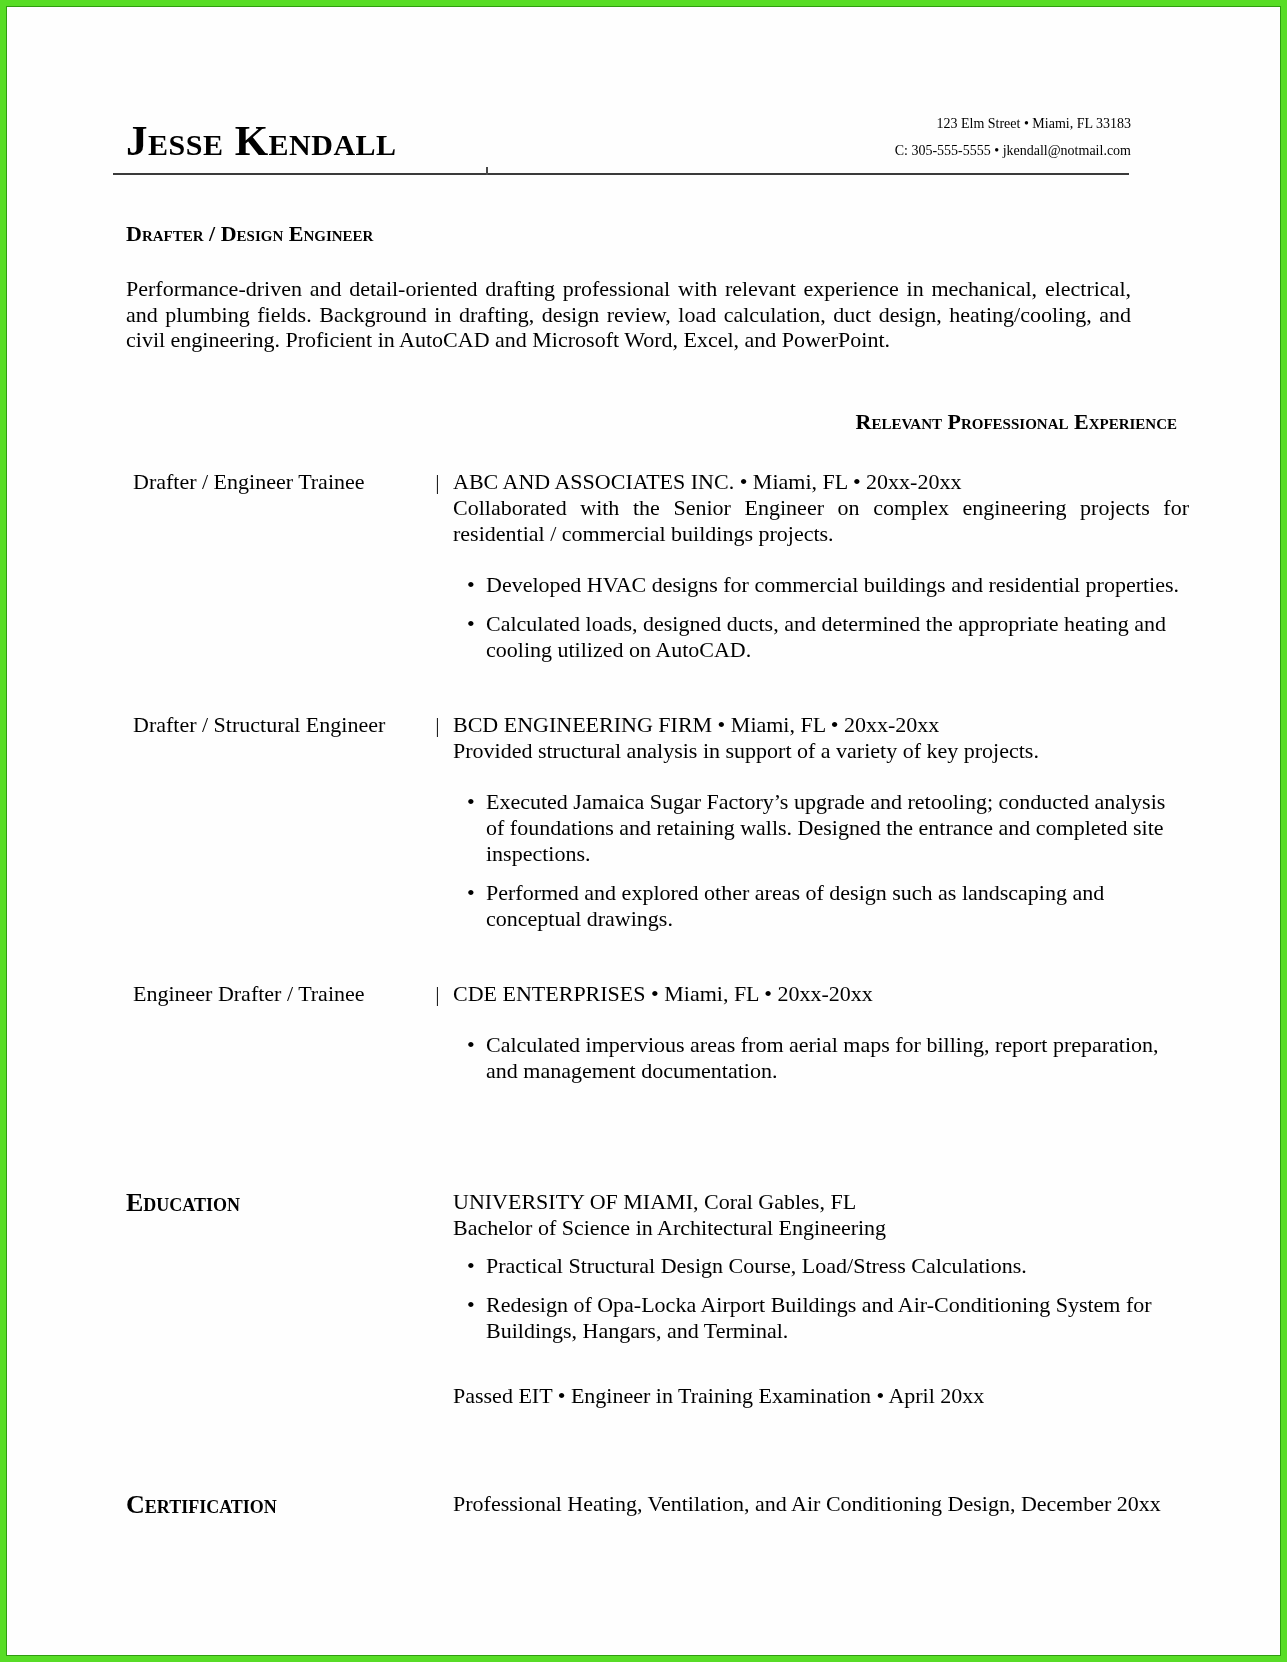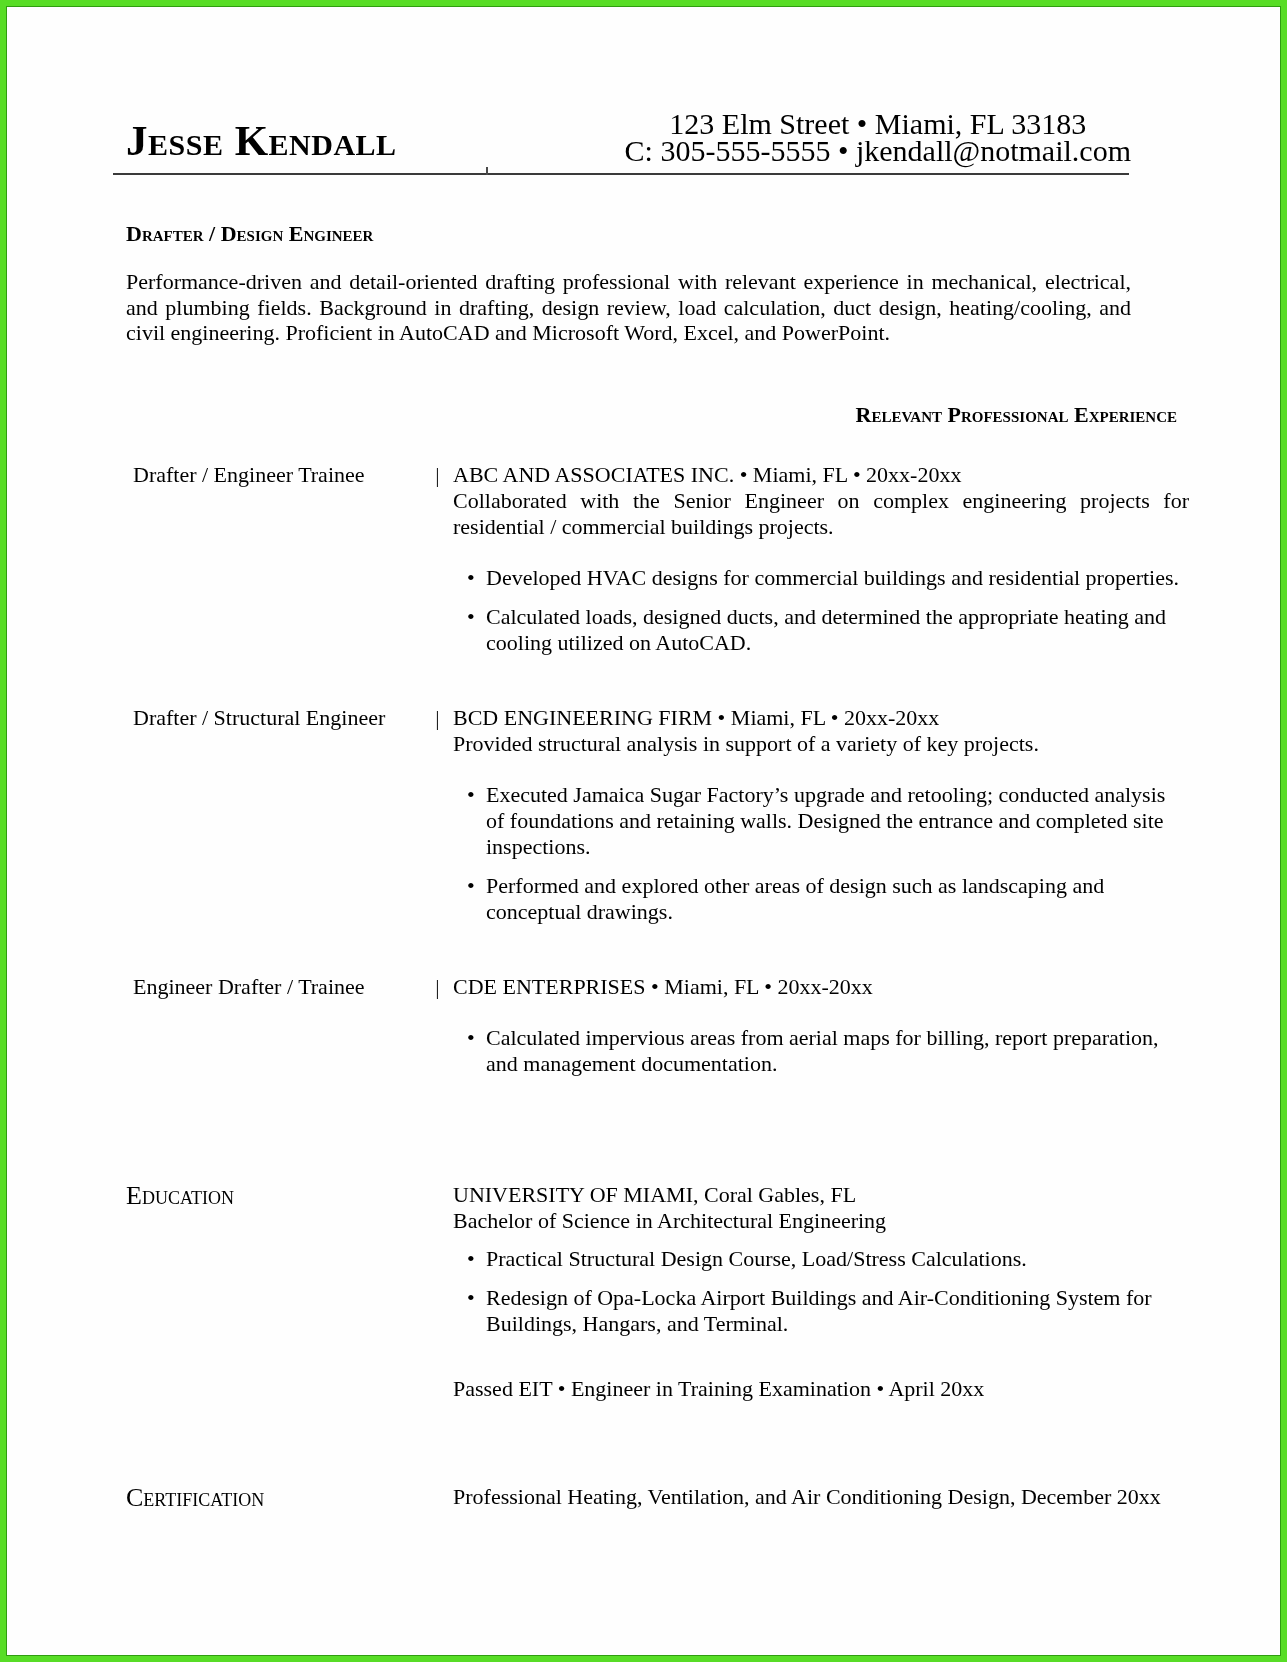--- a/index.html
+++ b/index.html
@@ -31,22 +31,22 @@
   }
   .name {
     font-variant: small-caps;
     font-weight: bold;
     font-size: 43px;
     line-height: 46px;
     letter-spacing: 0.5px;
     white-space: nowrap;
   }
   .contact {
-    text-align: center;
-    font-size: 30px;
+    text-align: right;
+    font-size: 14px;
     line-height: 27px;
     white-space: nowrap;
   }
   .header-rule {
     position: relative;
     margin-left: -13px;
     width: 1016px;
     height: 0;
     border-top: 2px solid #3a3a3a;
     margin-top: 9px;
@@ -60,21 +60,21 @@
 
   
   .section-heading {
     font-variant: small-caps;
     font-weight: bold;
     font-size: 22px;
     line-height: 30px;
   }
   .profile-title { margin-top: 44px; }
   .summary {
-    margin-top: 20px;
+    margin-top: 27px;
     width: 1005px;
     font-size: 22px;
     line-height: 25.5px;
     text-align: justify;
   }
 
   .exp-heading { margin-top: 54px; text-align: right; }
 
   
   .job {
@@ -102,21 +102,21 @@
   .edu-grid {
     display: grid;
     grid-template-columns: 327px 736px;
     width: 1063px;
     font-size: 22px;
     line-height: 26px;
   }
   .edu-block { margin-top: 92px; }
   .passed-row { margin-top: 26px; }
   .cert-block { margin-top: 82px; }
-  .edu-heading { font-variant: small-caps; font-weight: normal; font-size: 26px; line-height: 28px; }
+  .edu-heading { font-variant: small-caps; font-weight: bold; font-size: 26px; line-height: 28px; }
   .school-line, .degree-line, .exam-line, .cert-detail { font-size: 22px; line-height: 26px; }
 </style>
 </head>
 <body>
 
 <div class="page">
   <div class="content">
 
     <div class="header-row">
       <div class="name">Jesse Kendall</div>

